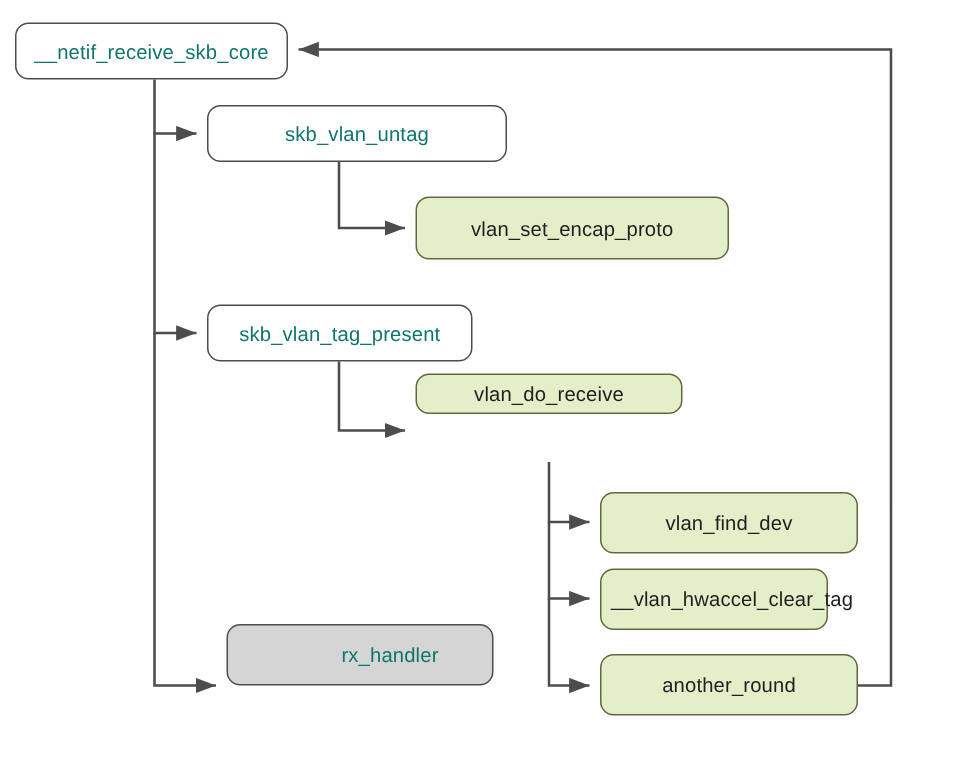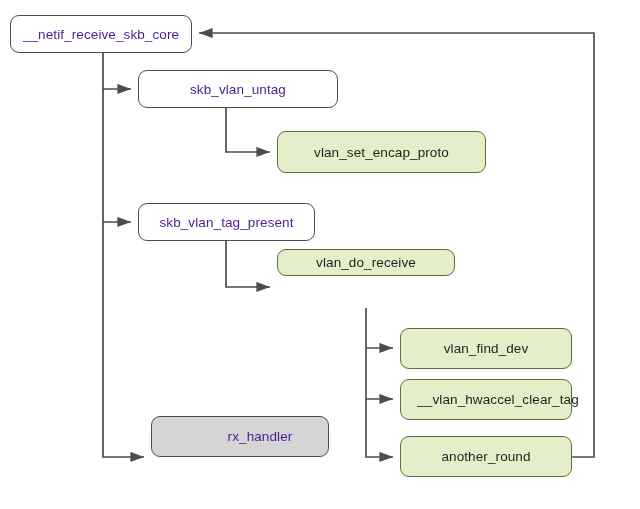--- a/index.html
+++ b/index.html
@@ -23,21 +23,21 @@
     height: 509px;
   }
   .node {
     position: absolute;
     box-sizing: border-box;
     display: flex;
     align-items: center;
     justify-content: center;
     border: 1.6px solid #4d4d4d;
     border-radius: 9px;
-    color: #4c1d95;
+    color: #0f766e;
     font-size: 13.5px;
     letter-spacing: 0.1px;
     white-space: nowrap;
     z-index: 2;
   }
   .node.white  { background: #ffffff; border-color: #4d4d4d; }
   .node.green  { background: #e3efc8; border-color: #66663e; color: #1f1f1f; }
   .node.grey   { background: #d5d5d5; border-color: #4d4d4d; }
 
   #svg-edges {
@@ -95,21 +95,21 @@
       </div>
       <div class="node white" style="left: 138px; top: 203px; width: 177px; height: 38px;">
         <span>skb_vlan_tag_present</span>
       </div>
       <div class="node green" style="left: 277px; top: 249px; width: 178px; height: 27px;">
         <span>vlan_do_receive</span>
       </div>
       <div class="node green" style="left: 400px; top: 328px; width: 172px; height: 41px;">
         <span>vlan_find_dev</span>
       </div>
-      <div class="node green" style="left: 400px; top: 379px; width: 172px; height: 41px; padding-left: 24px;">
+      <div class="node green" style="left: 400px; top: 379px; width: 152px; height: 41px; padding-left: 24px;">
         <span>__vlan_hwaccel_clear_tag</span>
       </div>
       <div class="node green" style="left: 400px; top: 436px; width: 172px; height: 41px; text-align: center;">
         <span>another_round</span>
       </div>
       <div class="node grey" style="left: 151px; top: 416px; width: 178px; height: 41px; padding-left: 40px;">
         <span>rx_handler</span>
       </div>
     </div>
 

